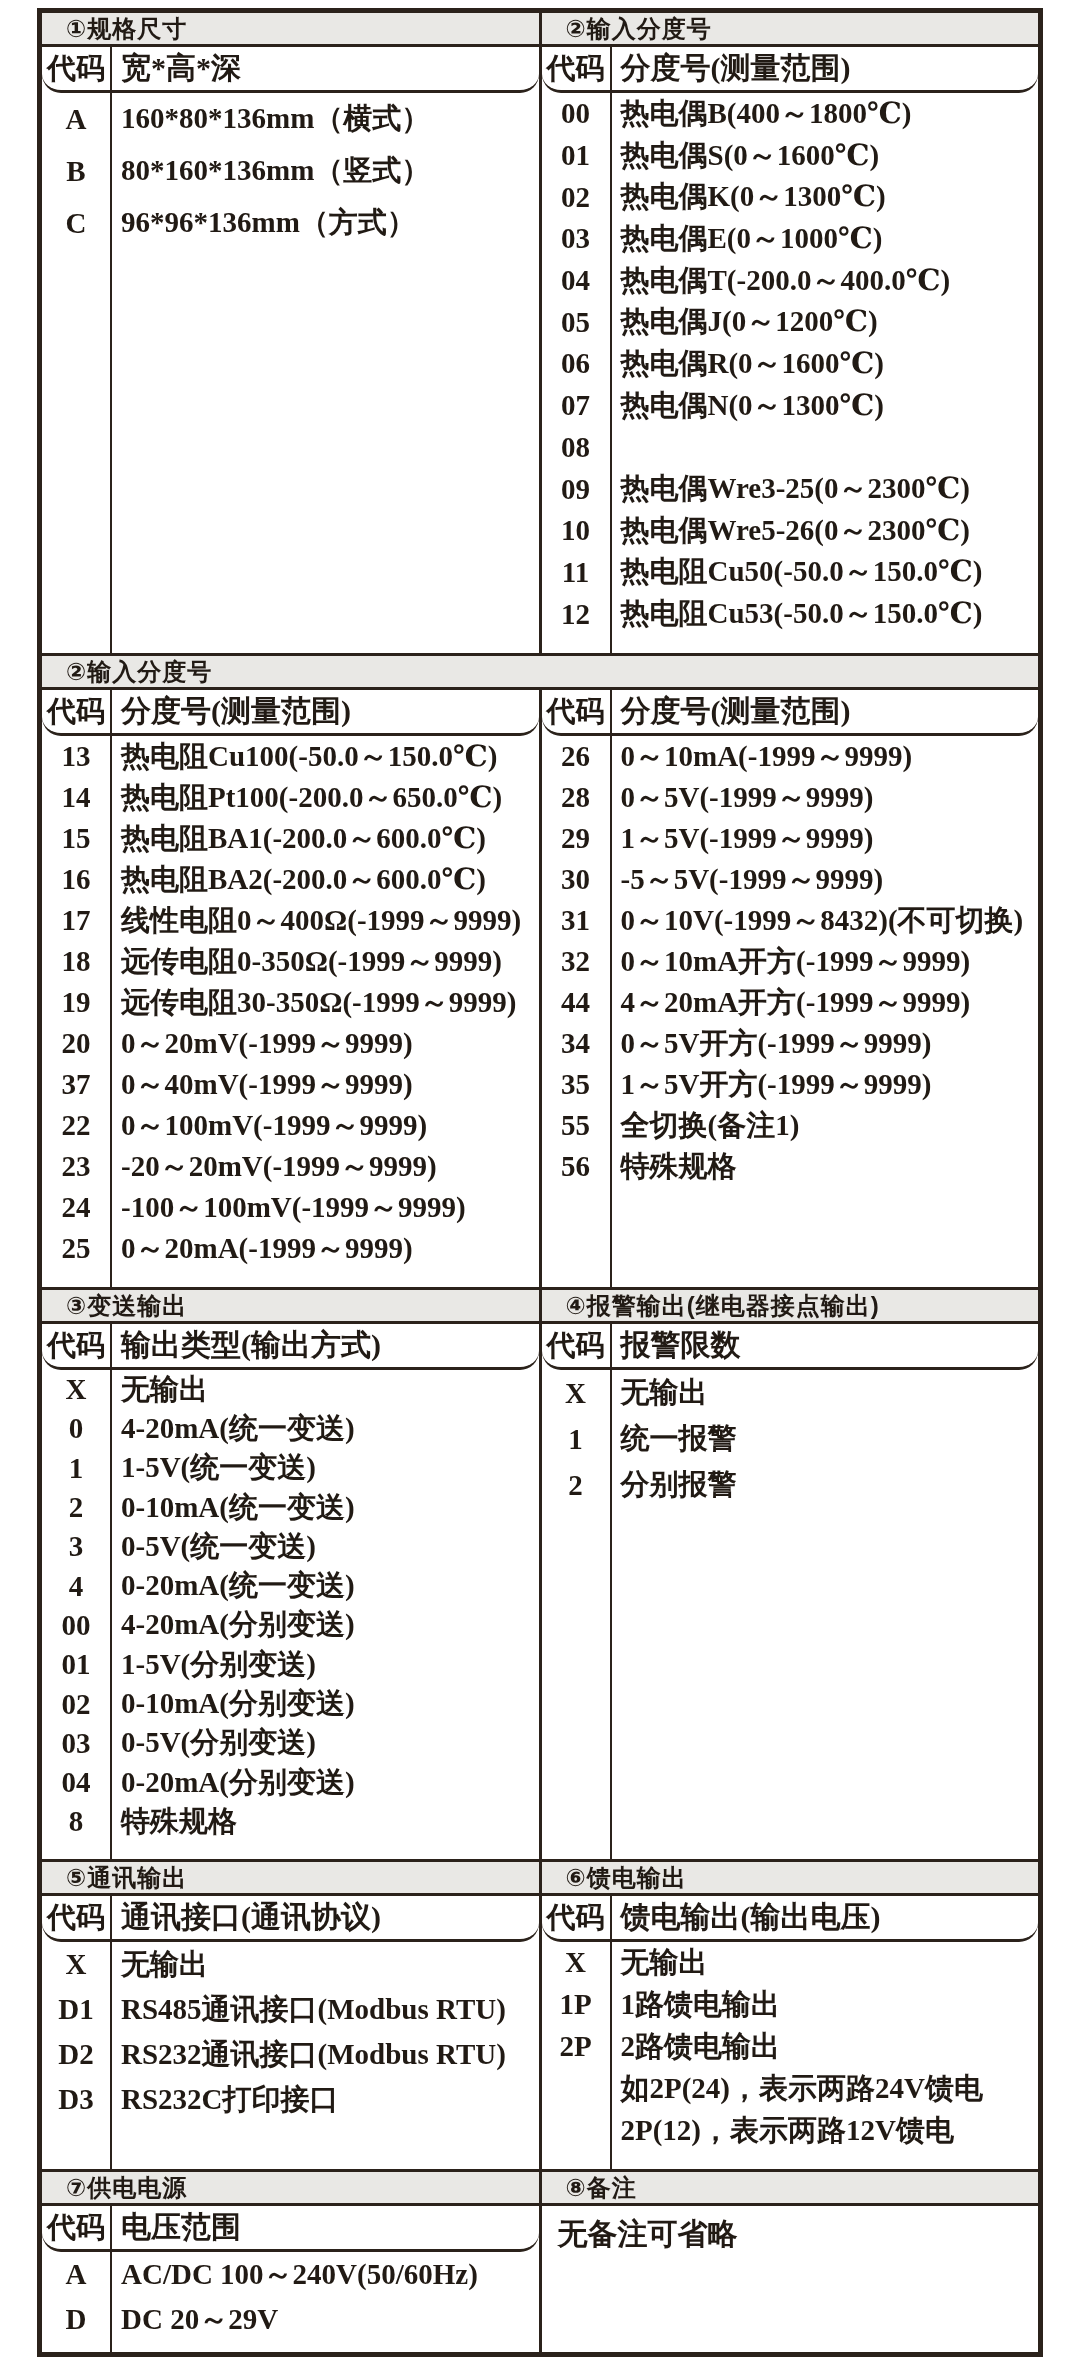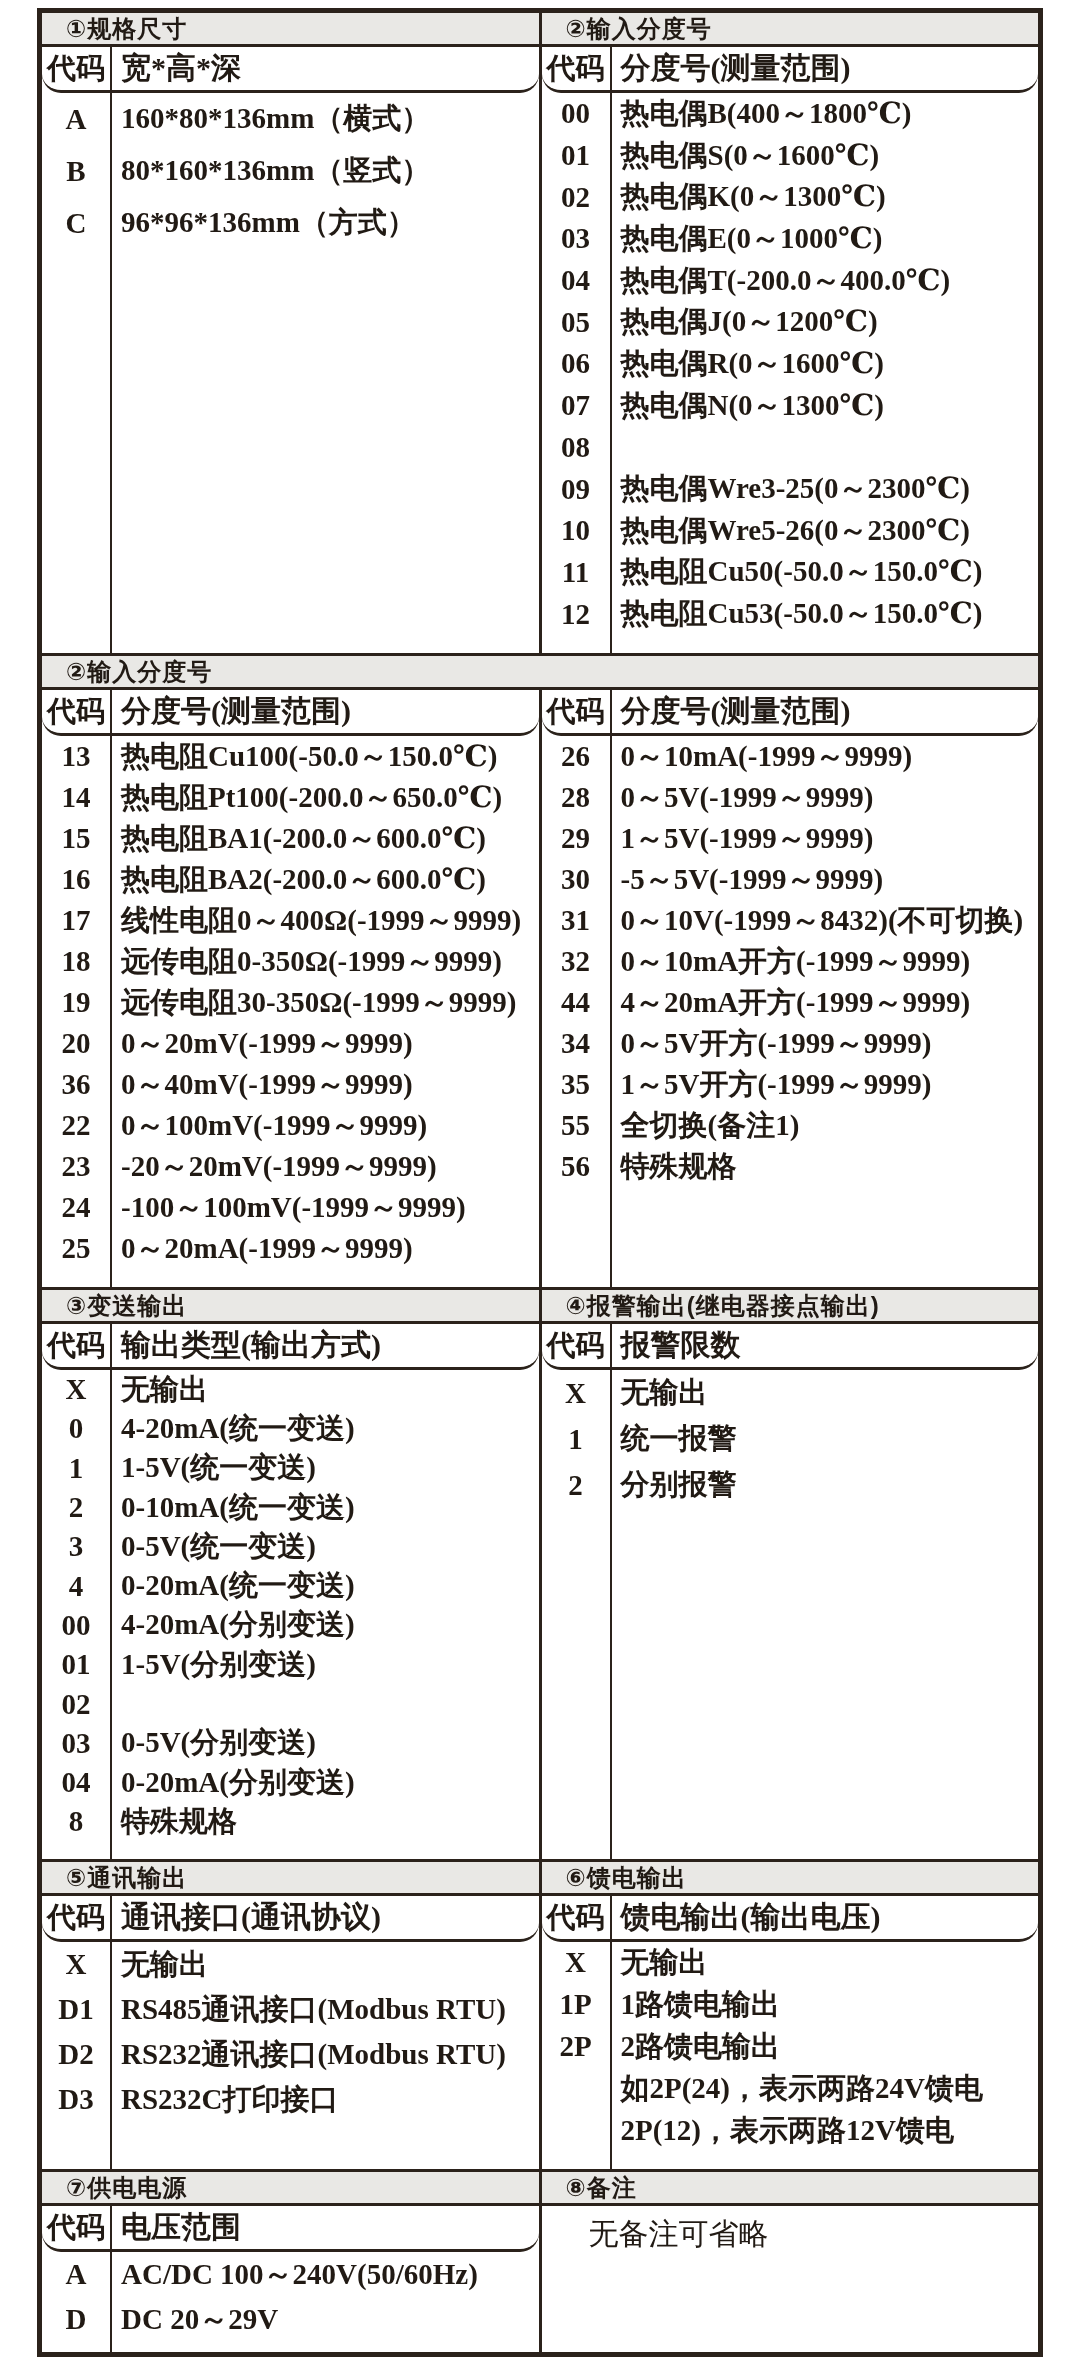--- a/index.html
+++ b/index.html
@@ -55,21 +55,21 @@
   .label{
     flex:1;display:flex;align-items:center;
     padding-left:9px;min-width:0;white-space:nowrap;
     overflow:hidden;
   }
   .col-header .label{font-weight:700;}
   .filler{flex:1;display:flex;min-height:0;}
   .filler .code{border-right:2.5px solid var(--line);}
   .note-body{
     flex:1;padding:6px 0 0 16px;
-    font-size:30px;font-weight:400;line-height:44px;margin-left:31px;
+    font-size:30px;font-weight:700;line-height:44px;
   }
   
   .b1{height:640px;flex:none;}
   .b2{height:634px;flex:none;}
   .b3{height:572px;flex:none;}
   .b4{height:310px;flex:none;}
   .b5{flex:1;}
 </style>
 </head>
 <body>
@@ -244,21 +244,21 @@
                   <span class="code">19</span>
                   <span class="label">远传电阻30-350Ω(-1999～9999)</span>
                 </div>
 
                 <div class="row">
                   <span class="code">20</span>
                   <span class="label">0～20mV(-1999～9999)</span>
                 </div>
 
                 <div class="row">
-                  <span class="code">36</span>
+                  <span class="code">37</span>
                   <span class="label">0～40mV(-1999～9999)</span>
                 </div>
 
                 <div class="row">
                   <span class="code">22</span>
                   <span class="label">0～100mV(-1999～9999)</span>
                 </div>
 
                 <div class="row">
                   <span class="code">23</span>
@@ -402,20 +402,21 @@
                   <span class="label">4-20mA(分别变送)</span>
                 </div>
 
                 <div class="row">
                   <span class="code">01</span>
                   <span class="label">1-5V(分别变送)</span>
                 </div>
 
                 <div class="row">
                   <span class="code">02</span>
+                  <span class="label">0-10mA(分别变送)</span>
                 </div>
 
                 <div class="row">
                   <span class="code">03</span>
                   <span class="label">0-5V(分别变送)</span>
                 </div>
 
                 <div class="row">
                   <span class="code">04</span>
                   <span class="label">0-20mA(分别变送)</span>

